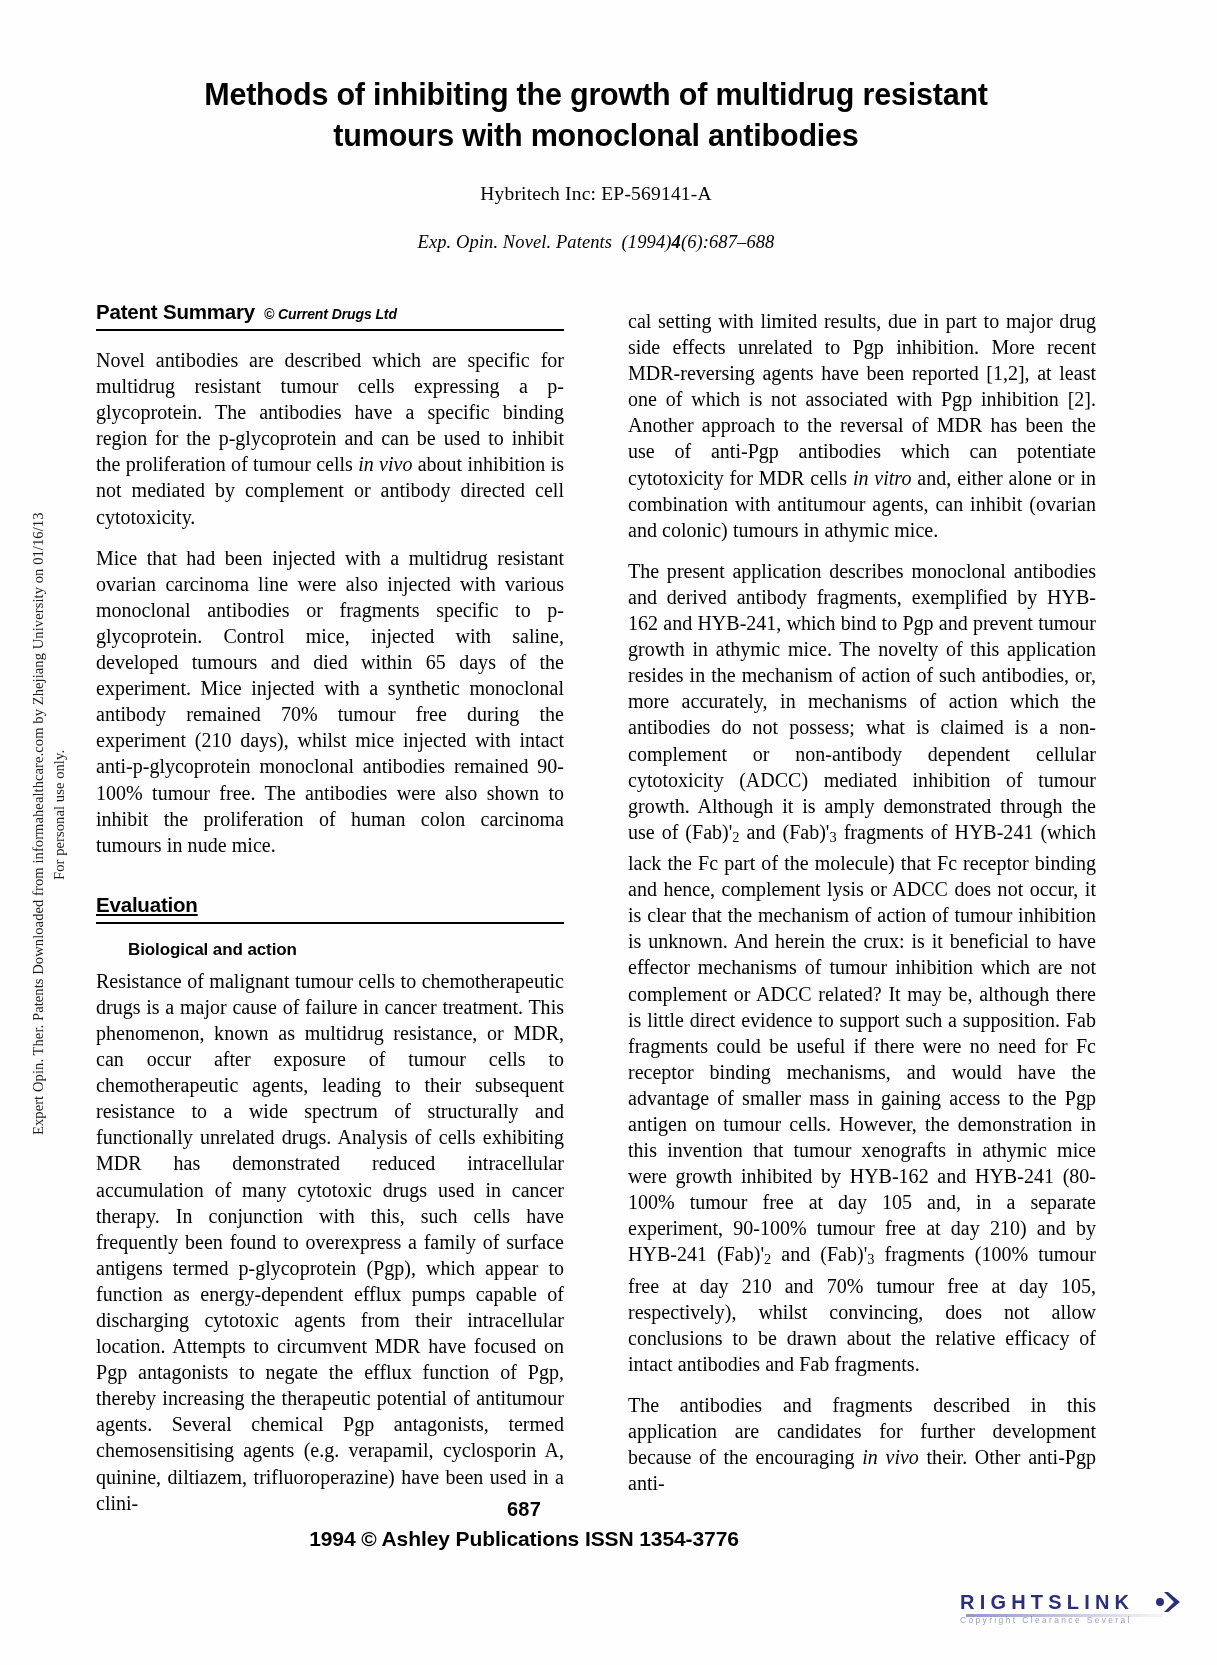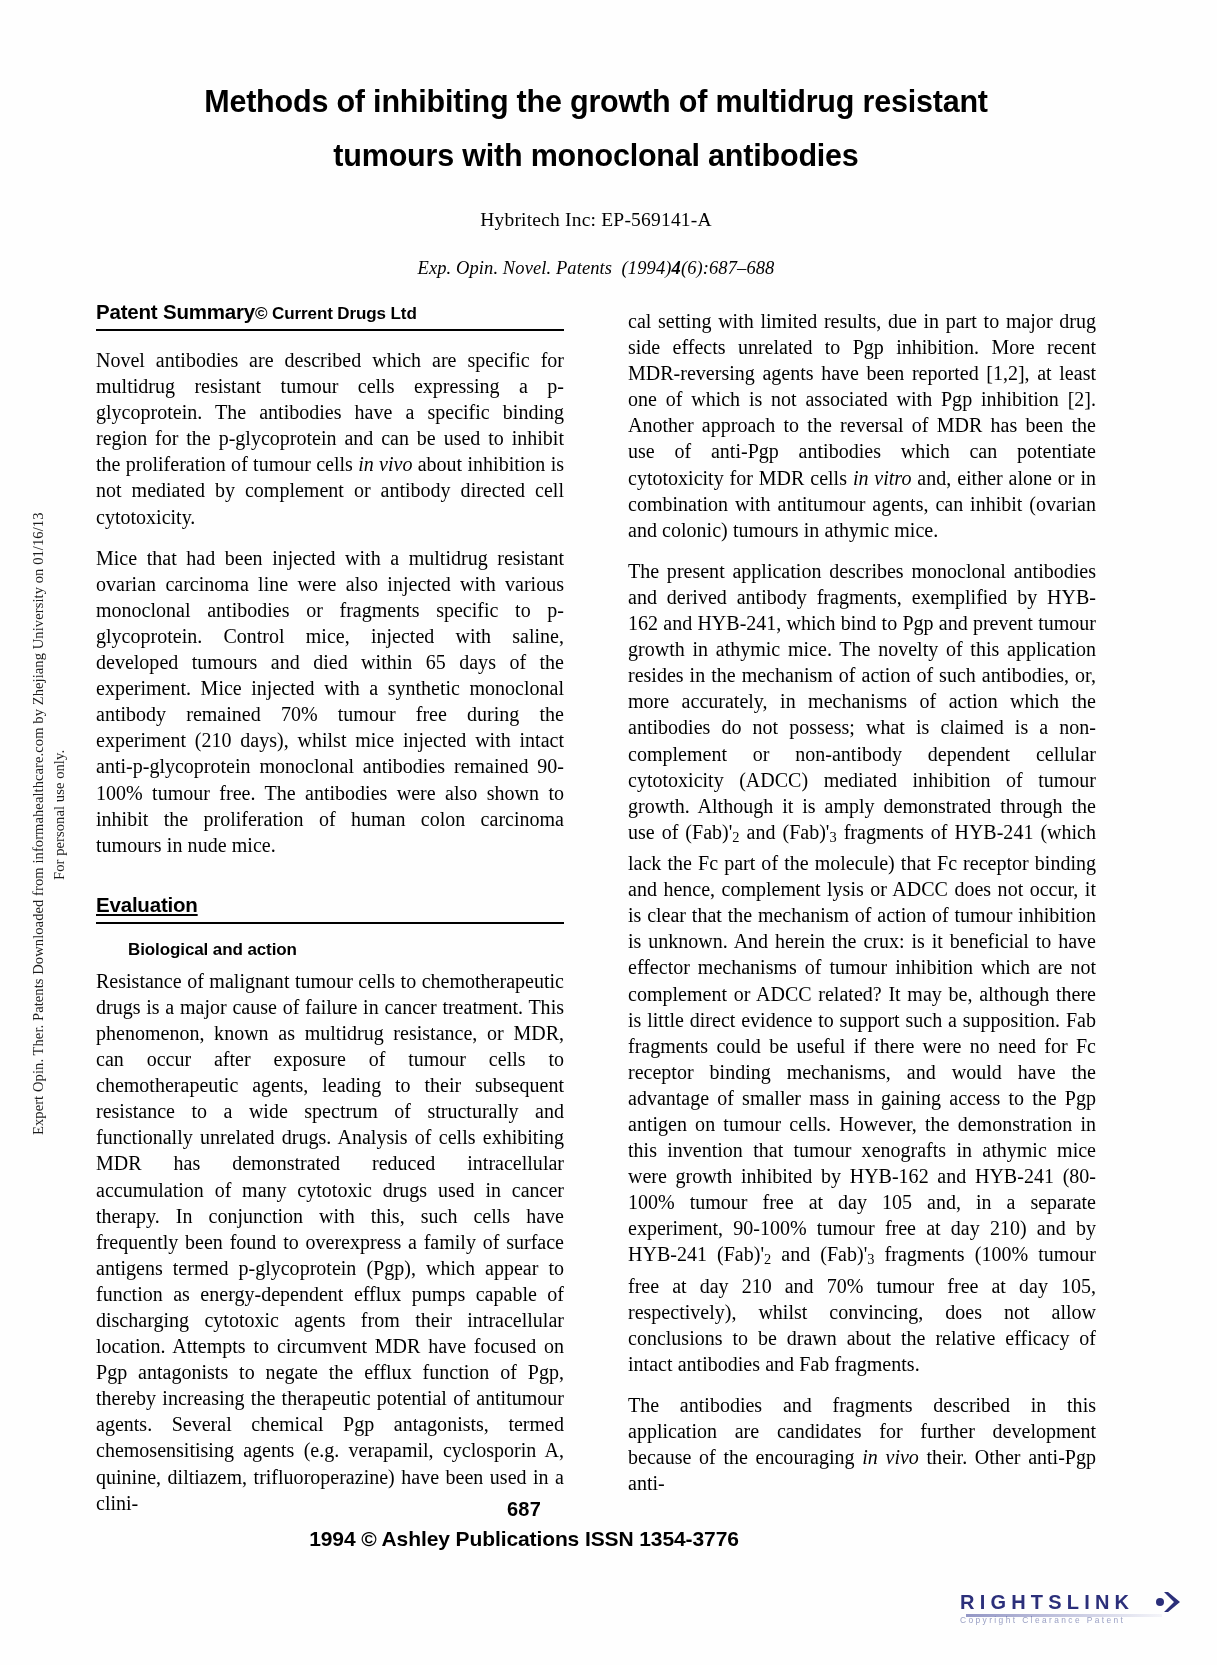--- a/index.html
+++ b/index.html
@@ -50,21 +50,21 @@
     position: absolute;
     left: 96px;
     top: 74px;
     width: 1000px;
     text-align: center;
   }
   #doc-title {
     font-family: "Liberation Sans", "DejaVu Sans", sans-serif;
     font-weight: bold;
     font-size: 30.5px;
-    line-height: 54px;
+    line-height: 41px;
     letter-spacing: -0.2px;
     color: #000;
     margin: 0 auto;
     width: 880px;
   }
   #assignee {
     margin-top: 27px;
     font-size: 19.5px;
     letter-spacing: 0.2px;
   }
@@ -95,22 +95,24 @@
   .sec-head {
     font-family: "Liberation Sans", "DejaVu Sans", sans-serif;
     font-weight: bold;
     font-size: 20.5px;
     letter-spacing: -0.2px;
     padding-bottom: 5px;
     border-bottom: 2.2px solid #000;
     margin-bottom: 16px;
   }
   .sec-head .sub {
-    font-size: 17px;
+    font-size: 14px;
     letter-spacing: -0.1px;
+    margin-left: 9px;
+    font-style: italic;
   }
 
   .subhead {
     font-family: "Liberation Sans", "DejaVu Sans", sans-serif;
     font-weight: bold;
     font-size: 17px;
     letter-spacing: -0.1px;
     margin-bottom: 2px;
     margin-left: 32px;
   }
@@ -244,20 +246,20 @@
   </div>
 
   <div id="footer">
     <div id="page-num">687</div>
     <div id="imprint">1994 © Ashley Publications ISSN 1354-3776</div>
   </div>
 
   <div id="rightslink">
     <div id="rl-bar"></div>
     <div id="rl-word">RIGHTSLINK</div>
-    <div id="rl-sub">Copyright Clearance Patent</div>
+    <div id="rl-sub">Copyright Clearance Several</div>
     <svg id="rl-arrow" viewBox="0 0 34 24">
       <polygon points="14,2 26,12 14,22 10,22 20,12 10,2" fill="#2b2f7a"></polygon>
       <circle cx="6" cy="12" r="4" fill="#2b2f7a"></circle>
     </svg>
   </div>
 
 </div>
 
 </body></html>

